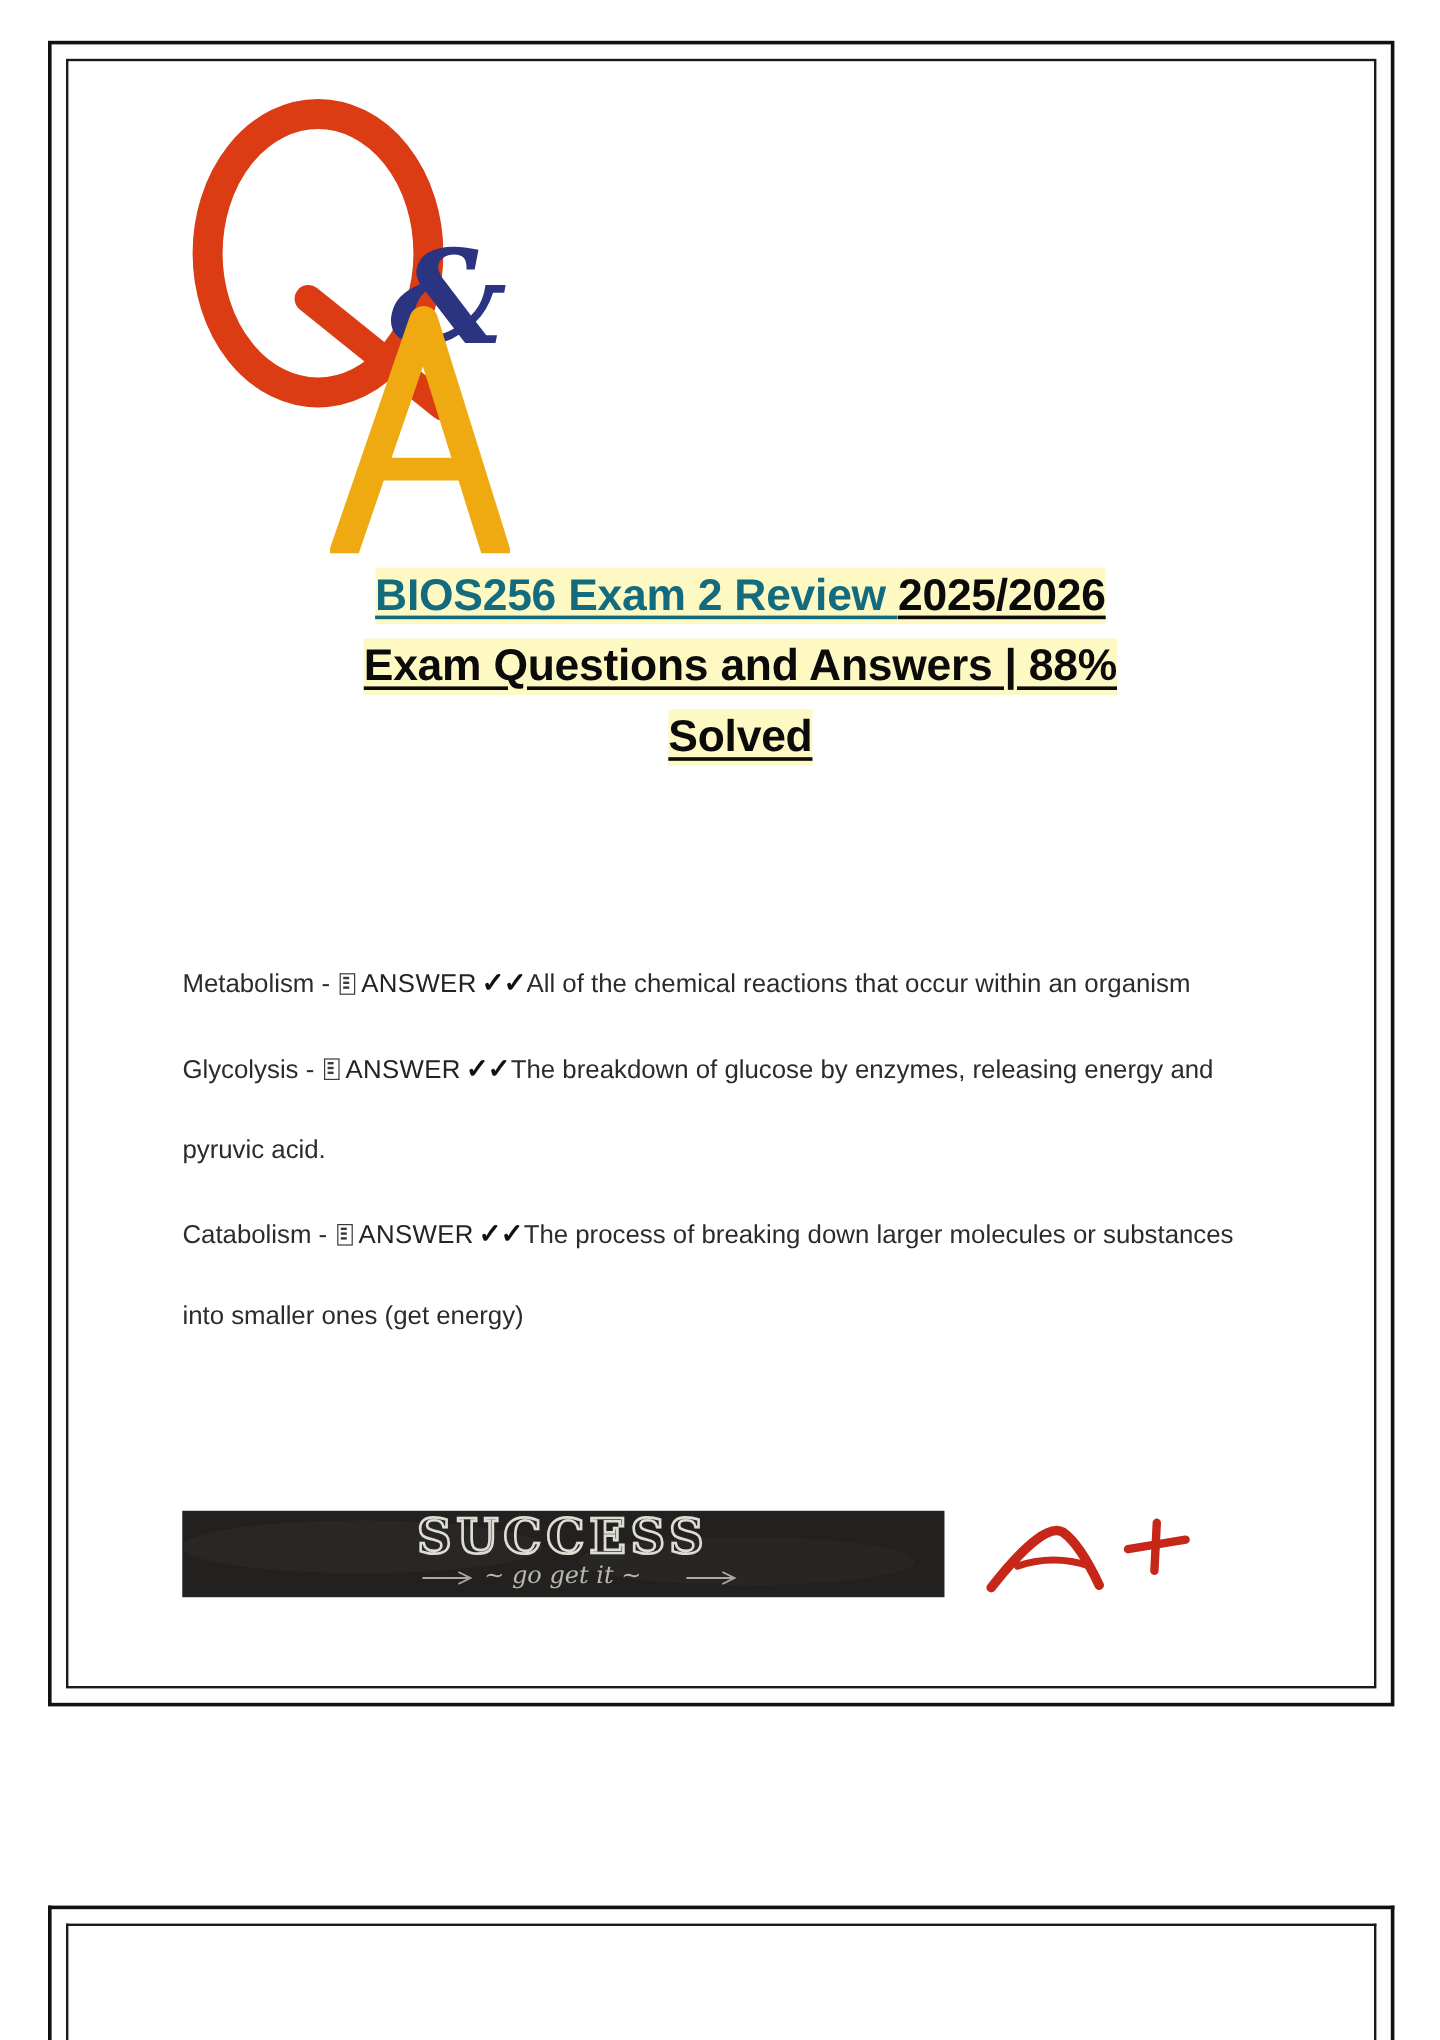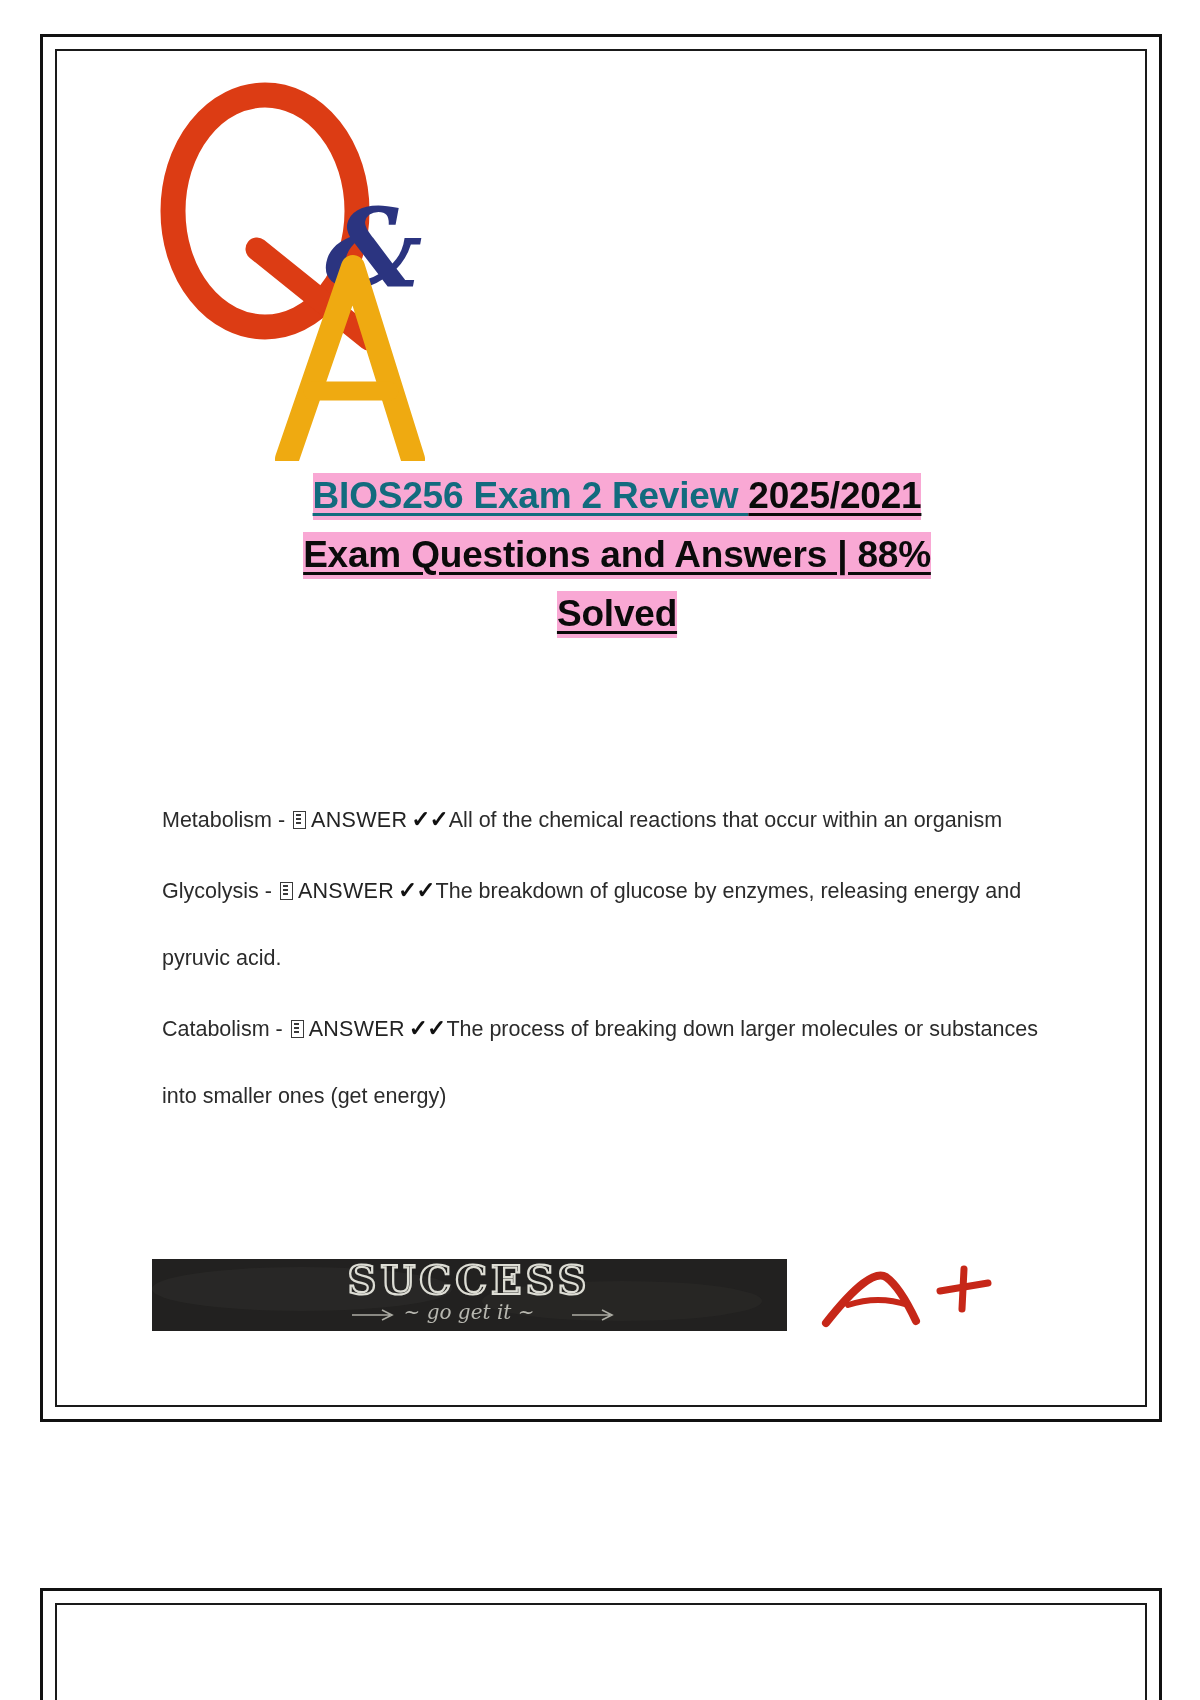--- a/index.html
+++ b/index.html
@@ -61,21 +61,21 @@
     top: 415px;
     width: 930px;
     text-align: center;
     font-size: 37px;
     font-weight: bold;
     line-height: 59px;
     letter-spacing: -0.2px;
   }
   .title-line { display: block; }
   .hl {
-    background: #f9a8d4;
+    background: #fef9c3;
     color: #0b0b0b;
     text-decoration: underline;
     text-decoration-thickness: 3px;
     text-underline-offset: 5px;
     box-decoration-break: clone;
     -webkit-box-decoration-break: clone;
     padding: 2px 0 4px 0;
   }
   .hl.teal { color: #126b7e; }
 
@@ -83,21 +83,21 @@
   .body-block {
     position: absolute;
     left: 95px;
     top: 735px;
     width: 890px;
     font-size: 21.5px;
     color: #2b2b2b;
     line-height: 67px;
   }
   .qa-item {
-    margin: 0 0 3px 10px;
+    margin: 0 0 3px 0;
   }
   .term { color: #2b2b2b; }
   .sep  { color: #2b2b2b; }
   .boxglyph {
     display: inline-block;
     width: 11px;
     height: 16px;
     border: 1.6px solid #3a3a3a;
     vertical-align: -2px;
     margin: 0 5px 0 2px;
@@ -190,21 +190,21 @@
           </g>
 
           <g fill="none" stroke="#EFAA11" stroke-width="24" stroke-linecap="round" stroke-linejoin="round">
             <path d="M130 388 L196 196 L256 388"></path>
             <path d="M156 320 L232 320" stroke-width="19"></path>
           </g>
         </svg>
       </div>
 
       <div class="doc-title">
-        <span class="title-line"><span class="hl teal">BIOS256 Exam 2 Review </span><span class="hl">2025/2021</span></span>
+        <span class="title-line"><span class="hl teal">BIOS256 Exam 2 Review </span><span class="hl">2025/2026</span></span>
         <span class="title-line"><span class="hl">Exam Questions and Answers | 88%</span></span>
         <span class="title-line"><span class="hl">Solved</span></span>
       </div>
 
       <div class="body-block">
 
         <p class="qa-item">
           <span class="term">Metabolism</span><span class="sep">&nbsp;-&nbsp;</span><span class="boxglyph"></span><span class="answer-kw">ANSWER</span><span class="checks">✓✓</span><span>All of the chemical reactions that occur within an organism</span>
         </p>
 

